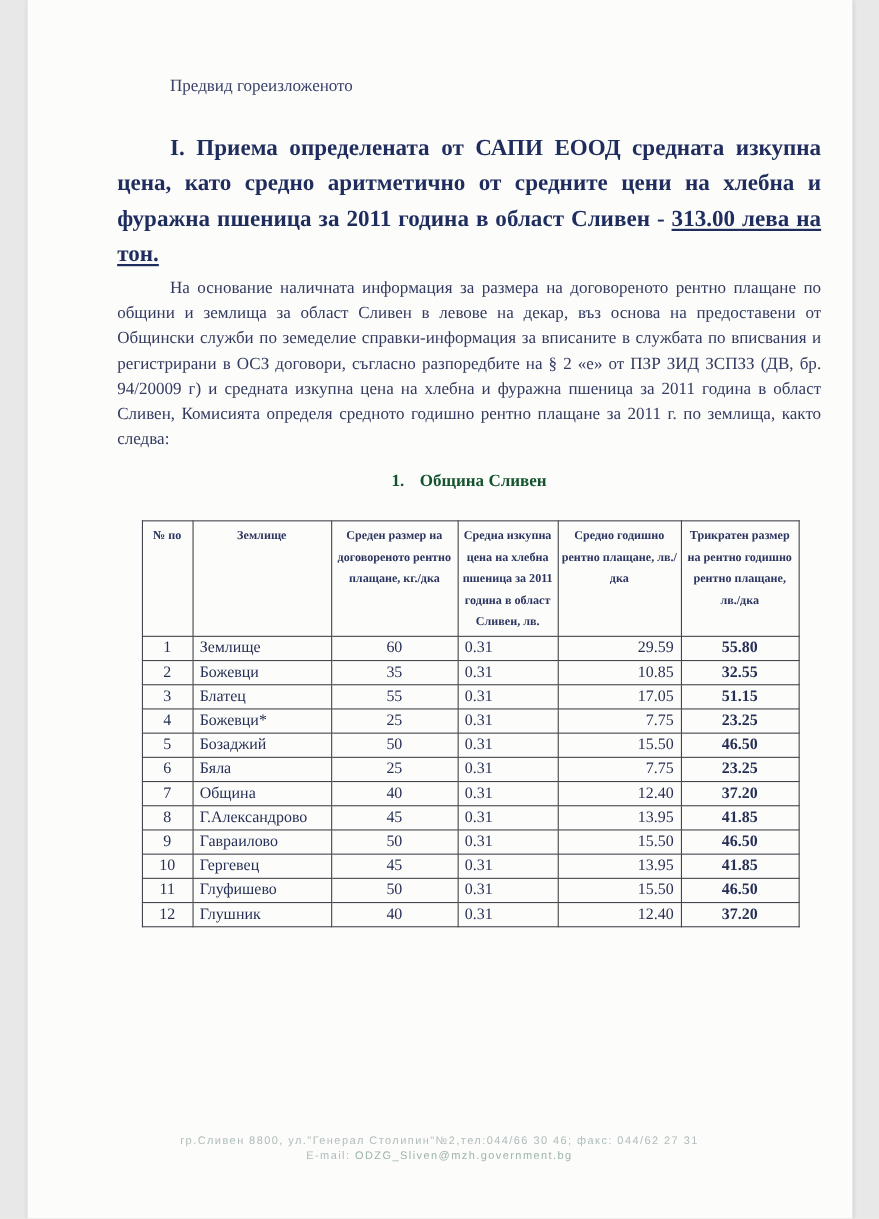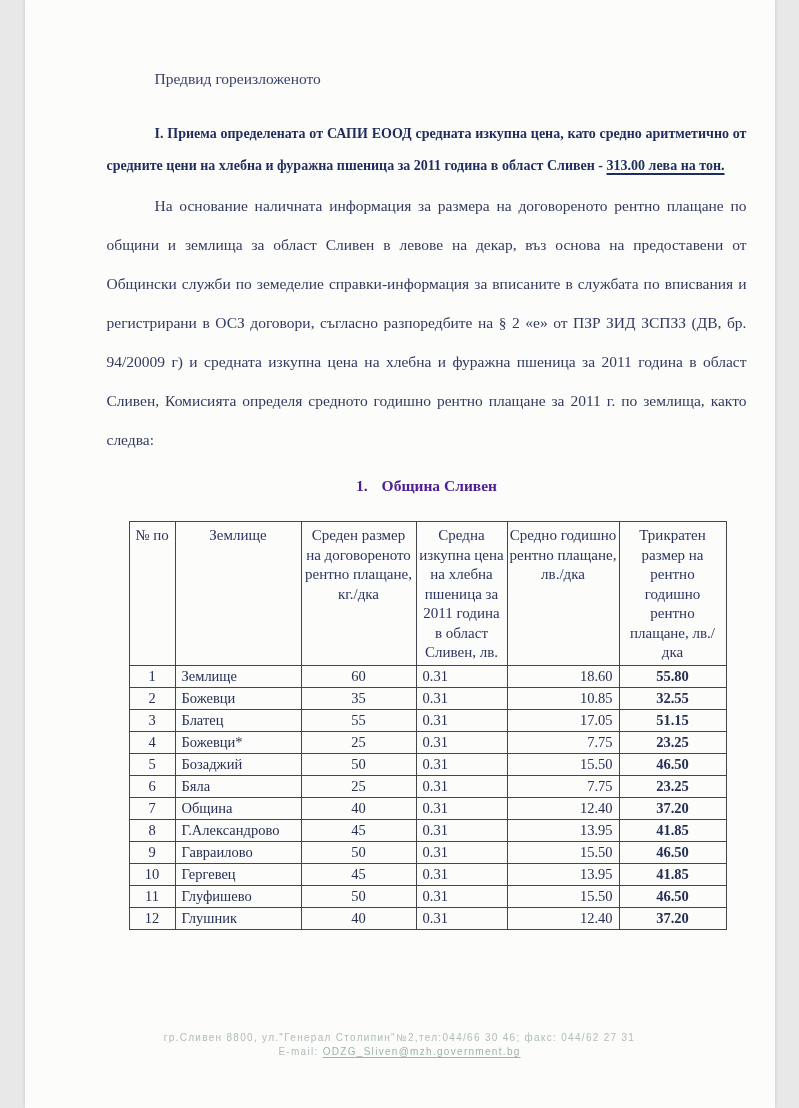--- a/index.html
+++ b/index.html
@@ -14,47 +14,47 @@
     box-shadow:0 0 4px rgba(0,0,0,.15);
   }
   .content{position:absolute;left:82px;top:70px;width:640px;}
   .intro{font-size:15.5px;text-indent:48px;margin:0;color:#39406a;}
   .decision-heading{
     margin:42px 0 0 0;text-align:center;
     font-size:16.5px;font-weight:bold;color:#1f2a58;letter-spacing:.4px;
   }
   .para1{
     margin:30px 0 0 0;text-indent:48px;text-align:justify;
-    font-size:14px;font-weight:bold;line-height:32px;color:#1f2c5e;
+    font-size:21px;font-weight:bold;line-height:32px;color:#1f2c5e;
   }
   .para1 .underl{
     text-decoration:underline;
     text-decoration-thickness:1.6px;
     text-underline-offset:3px;
   }
   .para2{
     margin:4px 0 0 0;text-indent:48px;text-align:justify;
-    font-size:15.5px;line-height:39px;color:#333a60;
+    font-size:15.5px;line-height:23px;color:#333a60;
   }
   .section-title{
     margin:18px 0 0 0;text-align:center;
-    font-size:15.5px;font-weight:bold;color:#4c1d95;
+    font-size:15.5px;font-weight:bold;color:#14532d;
   }
   .section-title .num{margin-right:14px;}
   table.rent{
     margin:26px 0 0 22px;
     border-collapse:collapse;
     width:597px;
     border:1.5px solid #3f4246;
     table-layout:fixed;
   }
   table.rent th,table.rent td{border:1px solid #44464b;}
   table.rent th{
     vertical-align:top;text-align:center;
-    font-weight:normal;font-size:15px;line-height:19.5px;
+    font-weight:bold;font-size:11px;line-height:19.5px;
     padding:4px 2px 2px 2px;color:#2c3560;
   }
   th.h0{text-align:left;padding-left:8px;}
   th.h5{font-weight:bold;color:#1a2550;}
   table.rent td{
     font-size:14.5px;height:21px;padding:0 6px;color:#262f55;
     white-space:nowrap;overflow:hidden;
   }
   td.c0{text-align:center;padding:0;}
   td.c1{text-align:left;padding-left:9px;}
@@ -62,21 +62,21 @@
   td.c3{text-align:left;padding-right:8px;}
   td.c4{text-align:right;padding-right:9px;}
   td.c5{text-align:center;padding-right:8px;font-weight:bold;color:#16204a;}
   .footer{
     position:absolute;left:0;top:1031px;width:100%;
     text-align:center;
     font-family:"Liberation Sans","DejaVu Sans",sans-serif;
     font-size:10px;line-height:14px;letter-spacing:1.3px;
     color:#aebcba;
   }
-  .footer .email{color:#9cb4aa;text-decoration:underline;text-underline-offset:2px;text-align:right;}
+  .footer .email{color:#9cb4aa;text-underline-offset:2px;text-align:right;}
 </style>
 </head>
 <body>
 
 <div class="page">
   <div class="content">
 
     <p class="intro">Предвид гореизложеното</p>
 
 
@@ -104,21 +104,21 @@
           <th class="h4">Средно годишно рентно плащане, лв./дка</th>
           <th class="h5">Трикратен размер на рентно годишно рентно плащане, лв./дка</th>
         </tr>
       </thead>
       <tbody>
           <tr>
             <td class="c0">1</td>
             <td class="c1">Землище</td>
             <td class="c2">60</td>
             <td class="c3">0.31</td>
-            <td class="c4">18.60</td>
+            <td class="c4">29.59</td>
             <td class="c5">55.80</td>
           </tr>
           <tr>
             <td class="c0">2</td>
             <td class="c1">Божевци</td>
             <td class="c2">35</td>
             <td class="c3">0.31</td>
             <td class="c4">10.85</td>
             <td class="c5">32.55</td>
           </tr>

